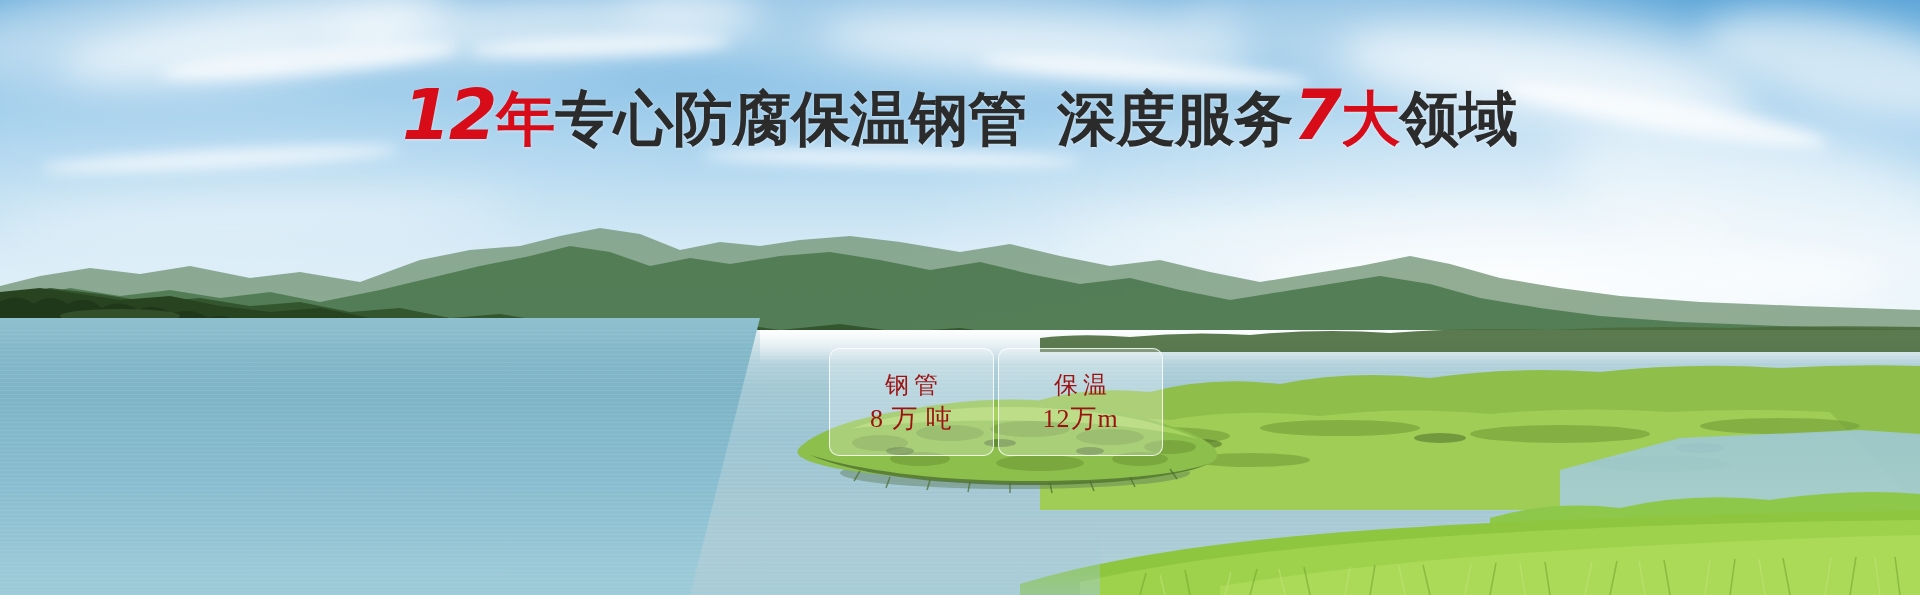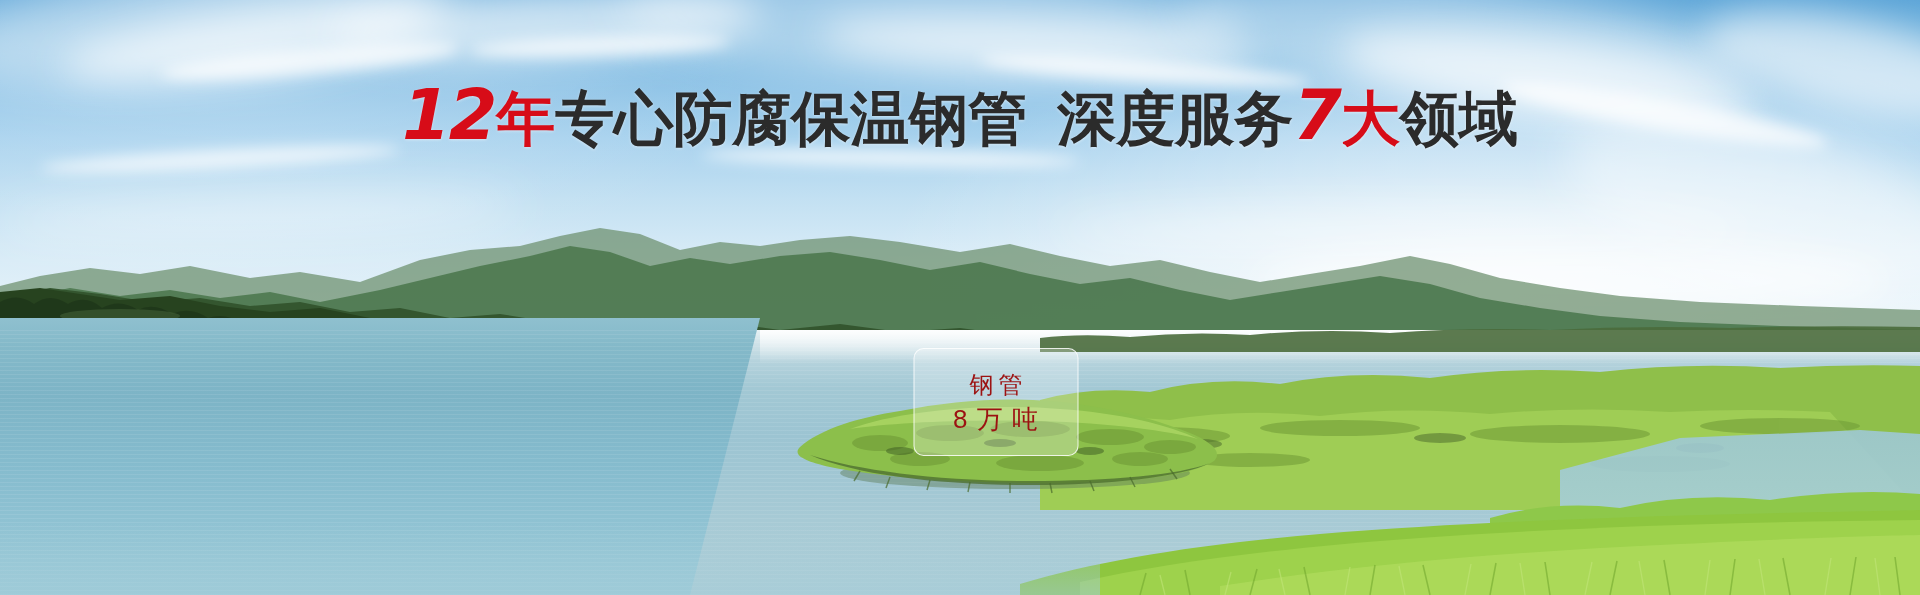--- a/index.html
+++ b/index.html
@@ -154,21 +154,21 @@
   }
   .card .c-label{
     font-family:"DejaVu Sans","Liberation Sans",sans-serif;
     font-size:24px;
     letter-spacing:5px;
     text-indent:5px;
     color:#9c1212;
     line-height:1;
   }
   .card .c-value{
-    font-family:Liberation Sans, sans-serif;
+    font-family:Liberation Serif, serif;
     font-size:26px;
     letter-spacing:1px;
     color:#9c1212;
     line-height:1;
   }
   .card .c-value sup{ font-size:15px; vertical-align:super; letter-spacing:0; }
 </style>
 </head>
 <body>
 
@@ -374,15 +374,19 @@
   <h1 class="headline">
     <span class="num">12</span><span class="red">年</span><span>专心防腐保温钢管</span><span class="gap"></span><span>深度服务</span><span class="num red">7</span><span class="red">大</span><span>领域</span>
   </h1>
 
 
   <div class="cards">
     <div class="card">
       <div class="c-label">钢管</div>
       <div class="c-value"><span>8 万 吨</span><sup></sup></div>
     </div>
+    <div class="card">
+      <div class="c-label">保温</div>
+      <div class="c-value"><span>12万m</span><sup></sup></div>
+    </div>
   </div>
 
 </div>
 
 </body></html>

